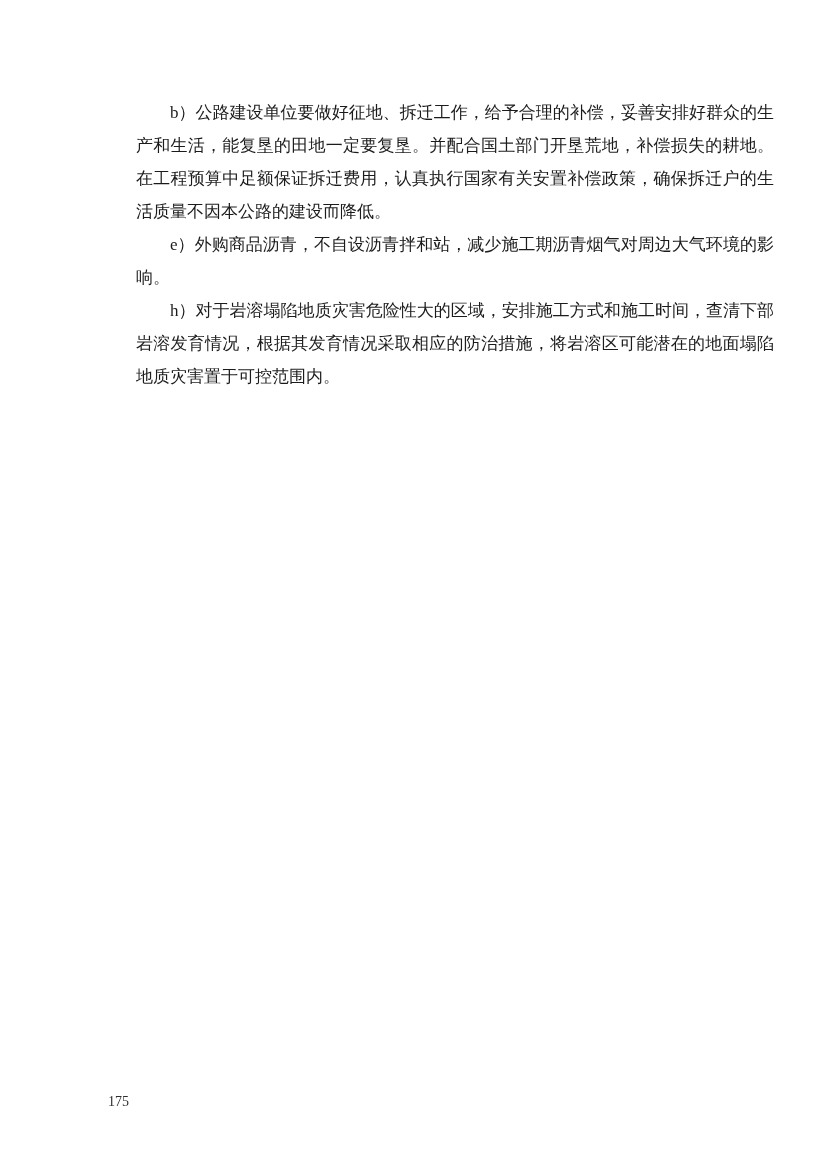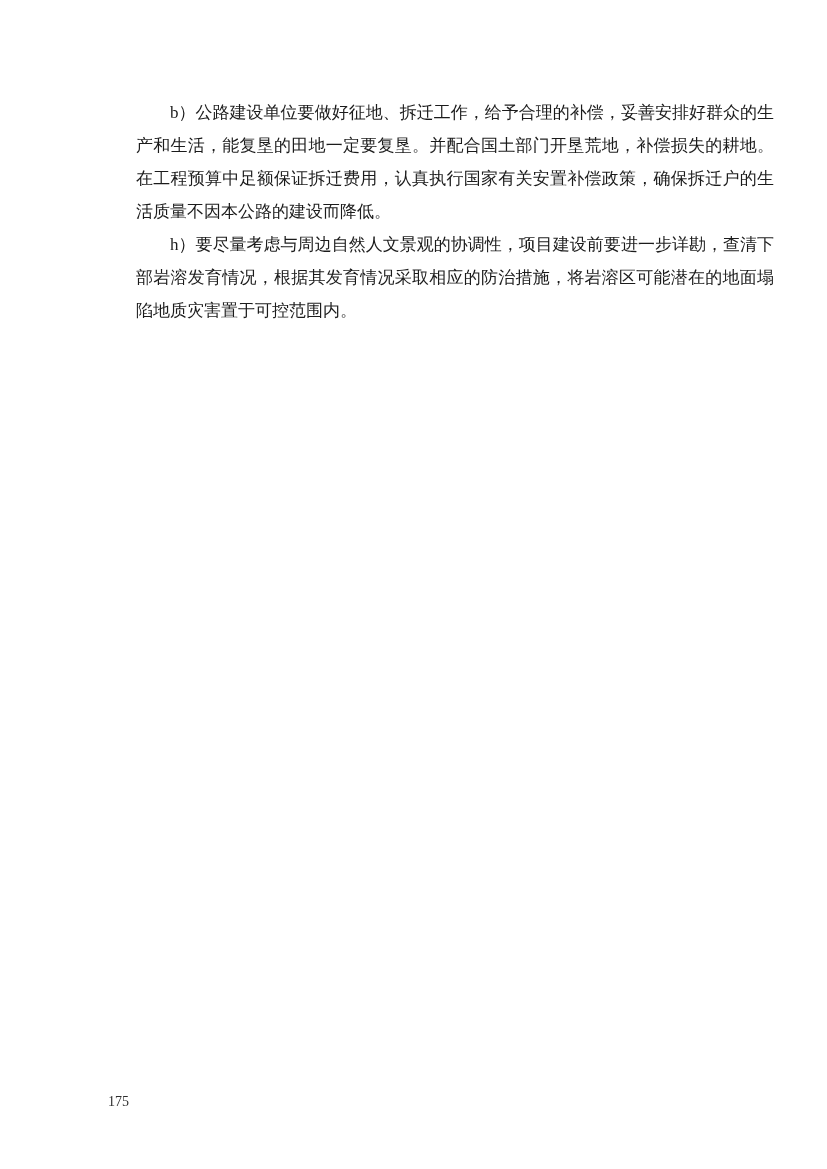--- a/index.html
+++ b/index.html
@@ -43,18 +43,19 @@
     line-height: 20px;
     color: #2e2e2e;
   }
 </style>
 </head>
 <body>
 
 <div class="page">
   <main class="content">
     <p class="para">b）公路建设单位要做好征地、拆迁工作，给予合理的补偿，妥善安排好群众的生产和生活，能复垦的田地一定要复垦。并配合国土部门开垦荒地，补偿损失的耕地。在工程预算中足额保证拆迁费用，认真执行国家有关安置补偿政策，确保拆迁户的生活质量不因本公路的建设而降低。</p>
-    <p class="para">h）要尽量考虑与周边自然人文景观的协调性，项目建设前要进一步详勘，查清下部岩溶发育情况，根据其发育情况采取相应的防治措施，将岩溶区可能潜在的地面塌陷地质灾害置于可控范围内。</p>
+    <p class="para">e）外购商品沥青，不自设沥青拌和站，减少施工期沥青烟气对周边大气环境的影响。</p>
+    <p class="para">h）对于岩溶塌陷地质灾害危险性大的区域，安排施工方式和施工时间，查清下部岩溶发育情况，根据其发育情况采取相应的防治措施，将岩溶区可能潜在的地面塌陷地质灾害置于可控范围内。</p>
   </main>
   <footer class="footer">
     <span>175</span>
   </footer>
 </div>
 
 </body></html>

